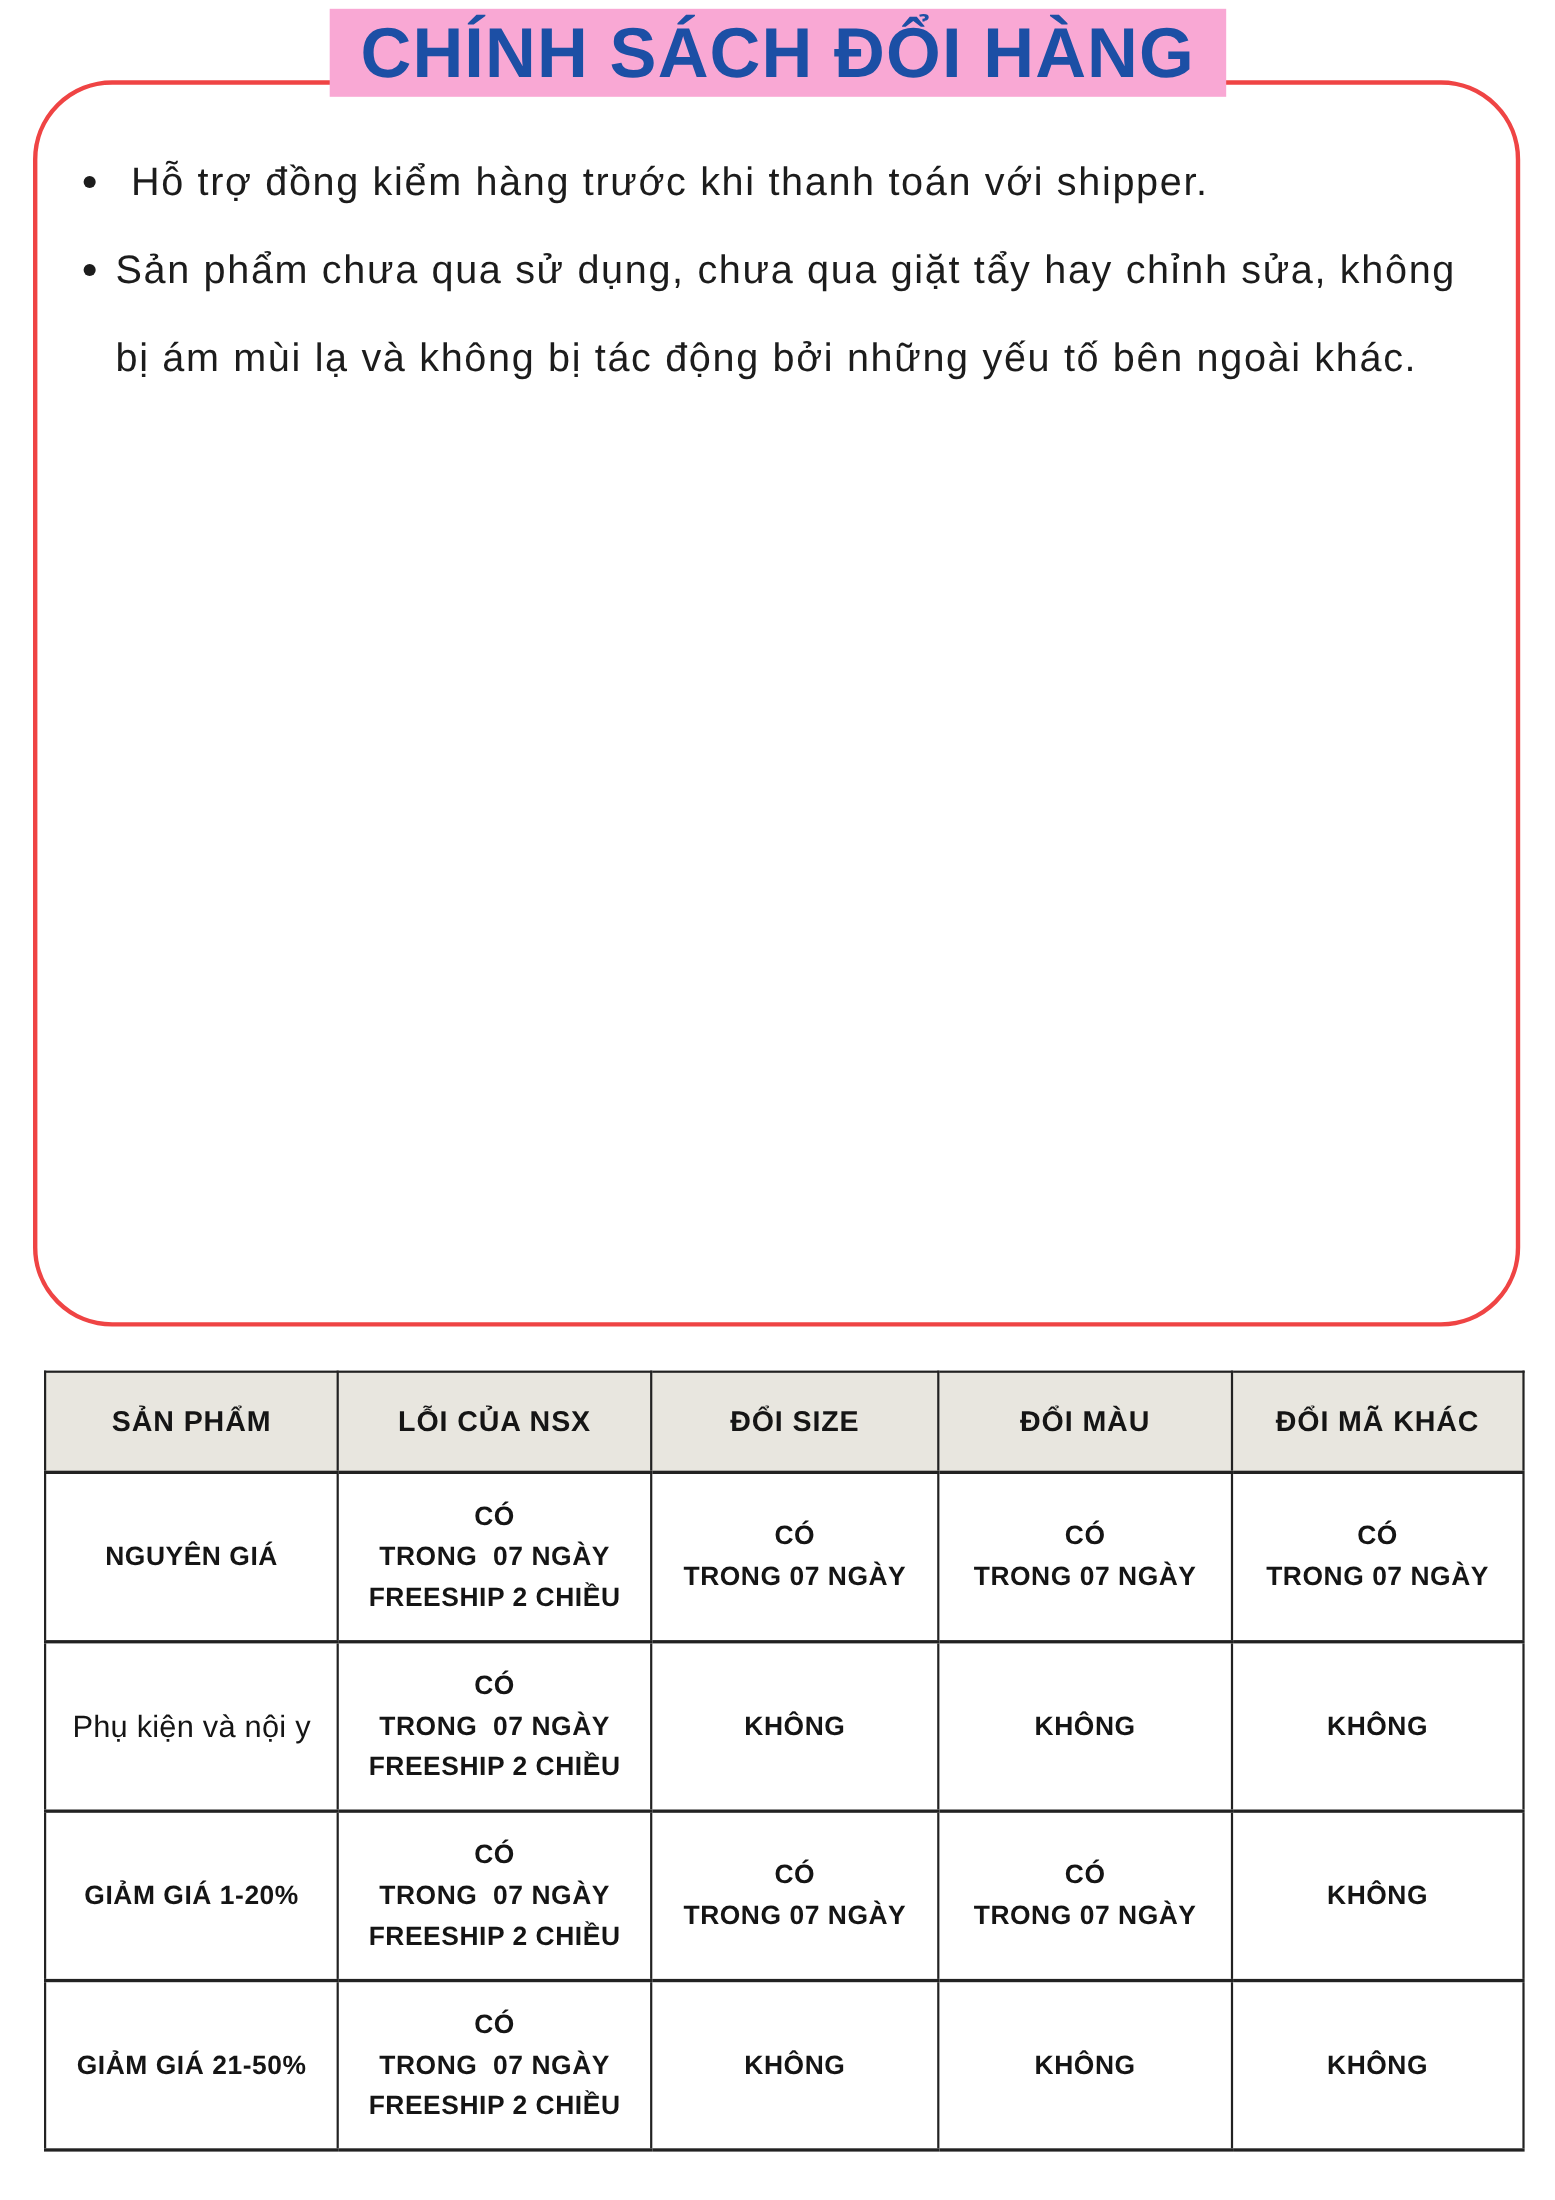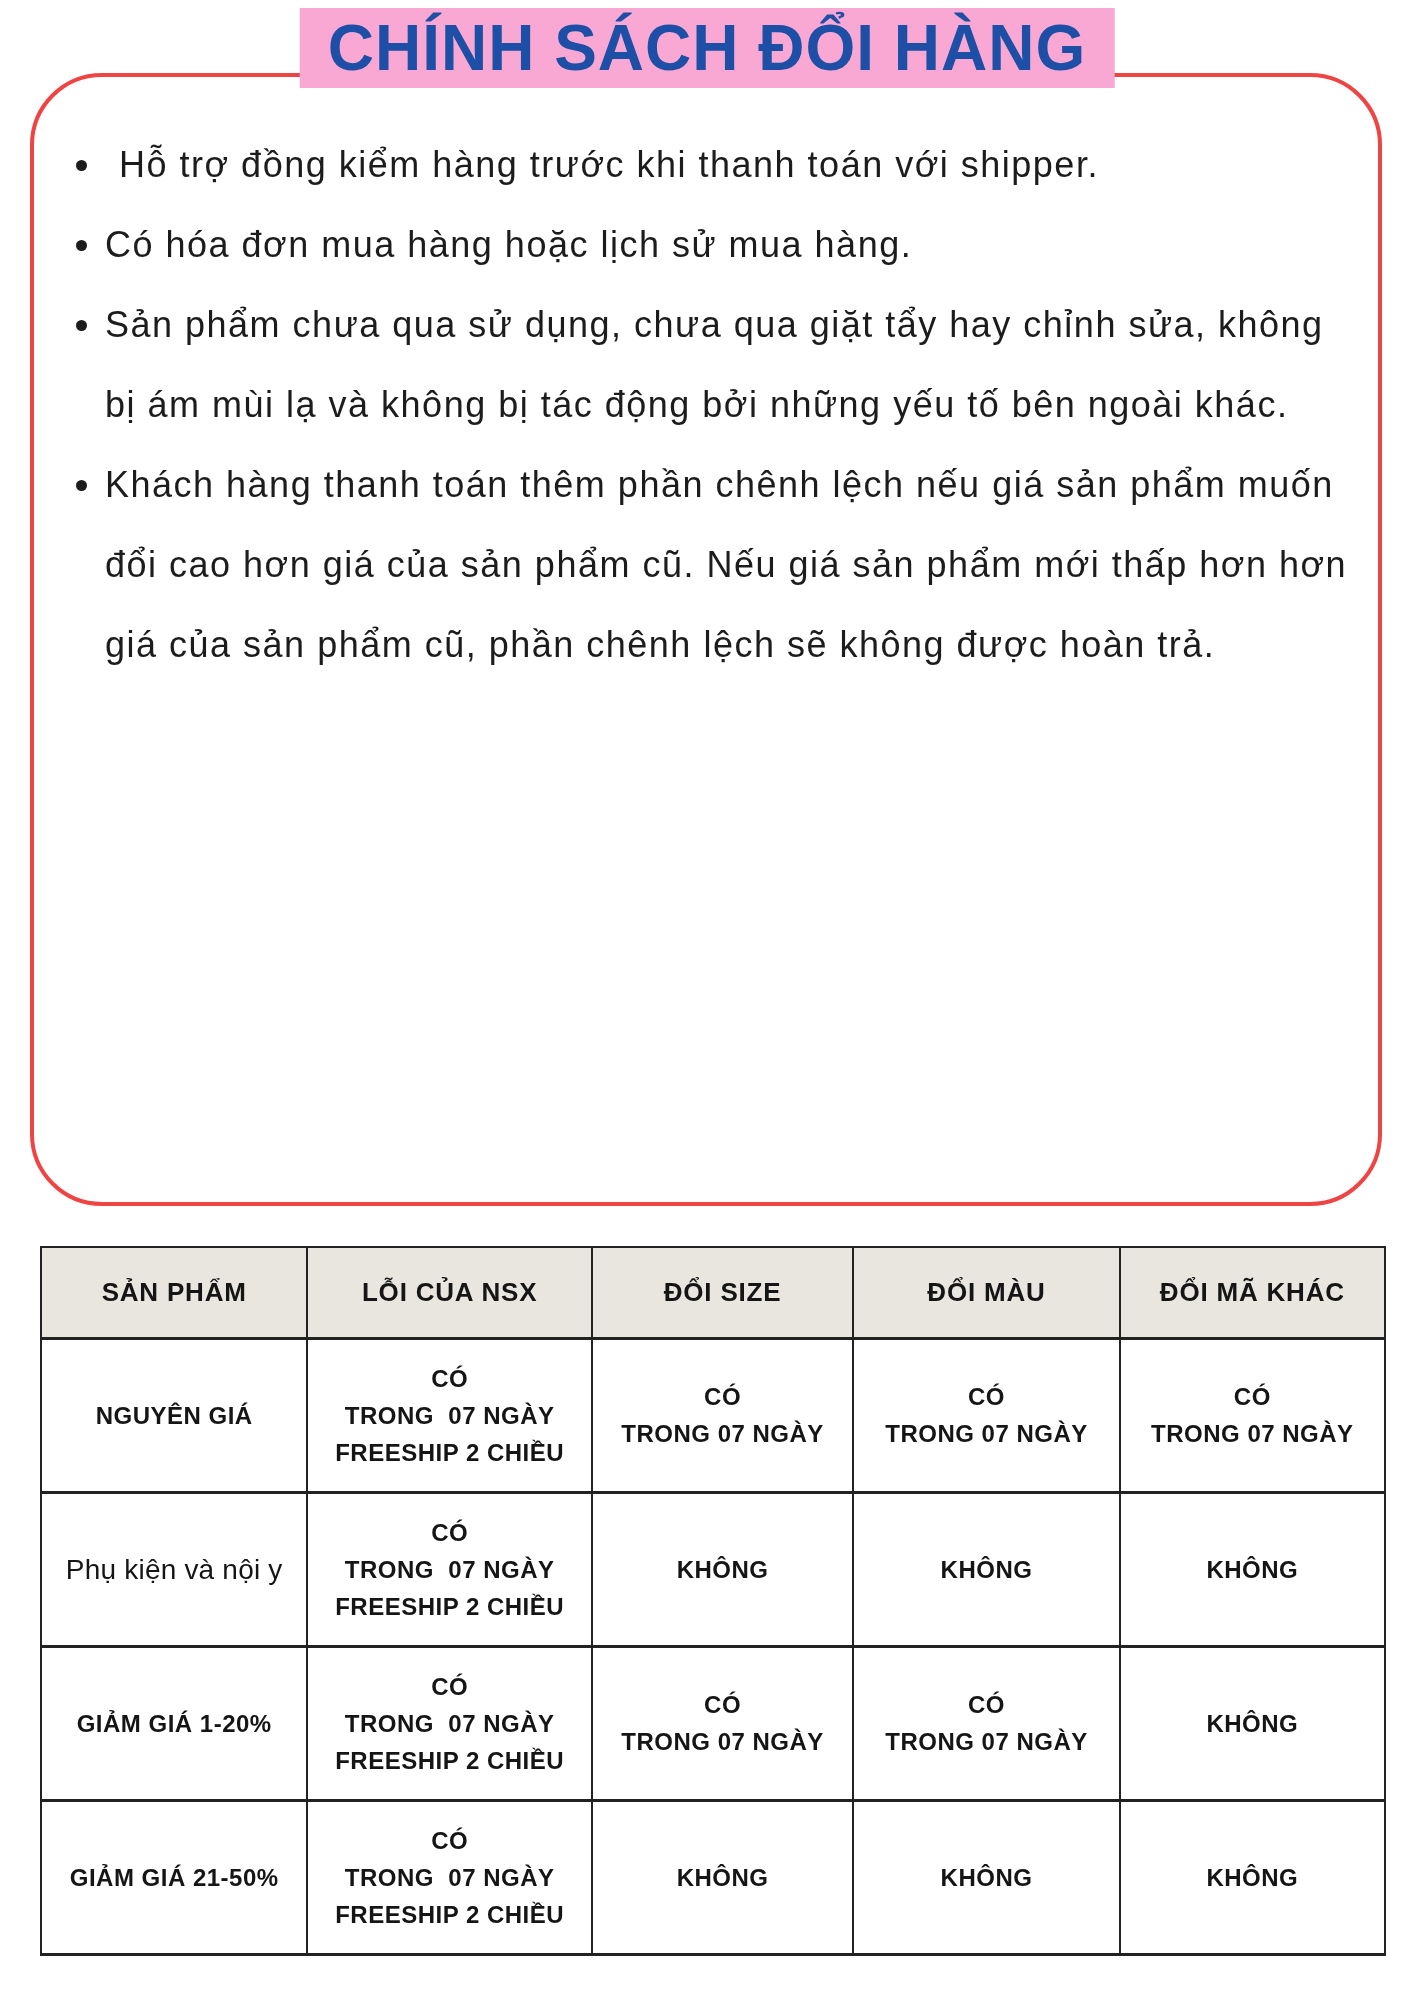--- a/index.html
+++ b/index.html
@@ -122,29 +122,21 @@
 <h1 class="page-title">CHÍNH SÁCH ĐỔI HÀNG</h1>
 
 <section class="policy-box">
   <ul class="bullets">
     <li>
       <span class="bullet-dot"></span>
       <span class="bullet-text">Hỗ trợ đồng kiểm hàng trước khi thanh toán với shipper.</span>
     </li>
     <li>
       <span class="bullet-dot"></span>
-      <span class="bullet-text">Có hóa đơn mua hàng hoặc lịch sử mua hàng.</span>
-    </li>
-    <li>
-      <span class="bullet-dot"></span>
       <span class="bullet-text">Sản phẩm chưa qua sử dụng, chưa qua giặt tẩy hay chỉnh sửa, không bị ám mùi lạ và không bị tác động bởi những yếu tố bên ngoài khác.</span>
-    </li>
-    <li>
-      <span class="bullet-dot"></span>
-      <span class="bullet-text">Khách hàng thanh toán thêm phần chênh lệch nếu giá sản phẩm muốn đổi cao hơn giá của sản phẩm cũ. Nếu giá sản phẩm mới thấp hơn hơn giá của sản phẩm cũ, phần chênh lệch sẽ không được hoàn trả.</span>
     </li>
   </ul>
 </section>
 
 <table class="policy-table">
   <colgroup>
     <col style="width:19.82%">
     <col style="width:21.17%">
     <col style="width:19.45%">
     <col style="width:19.82%">

